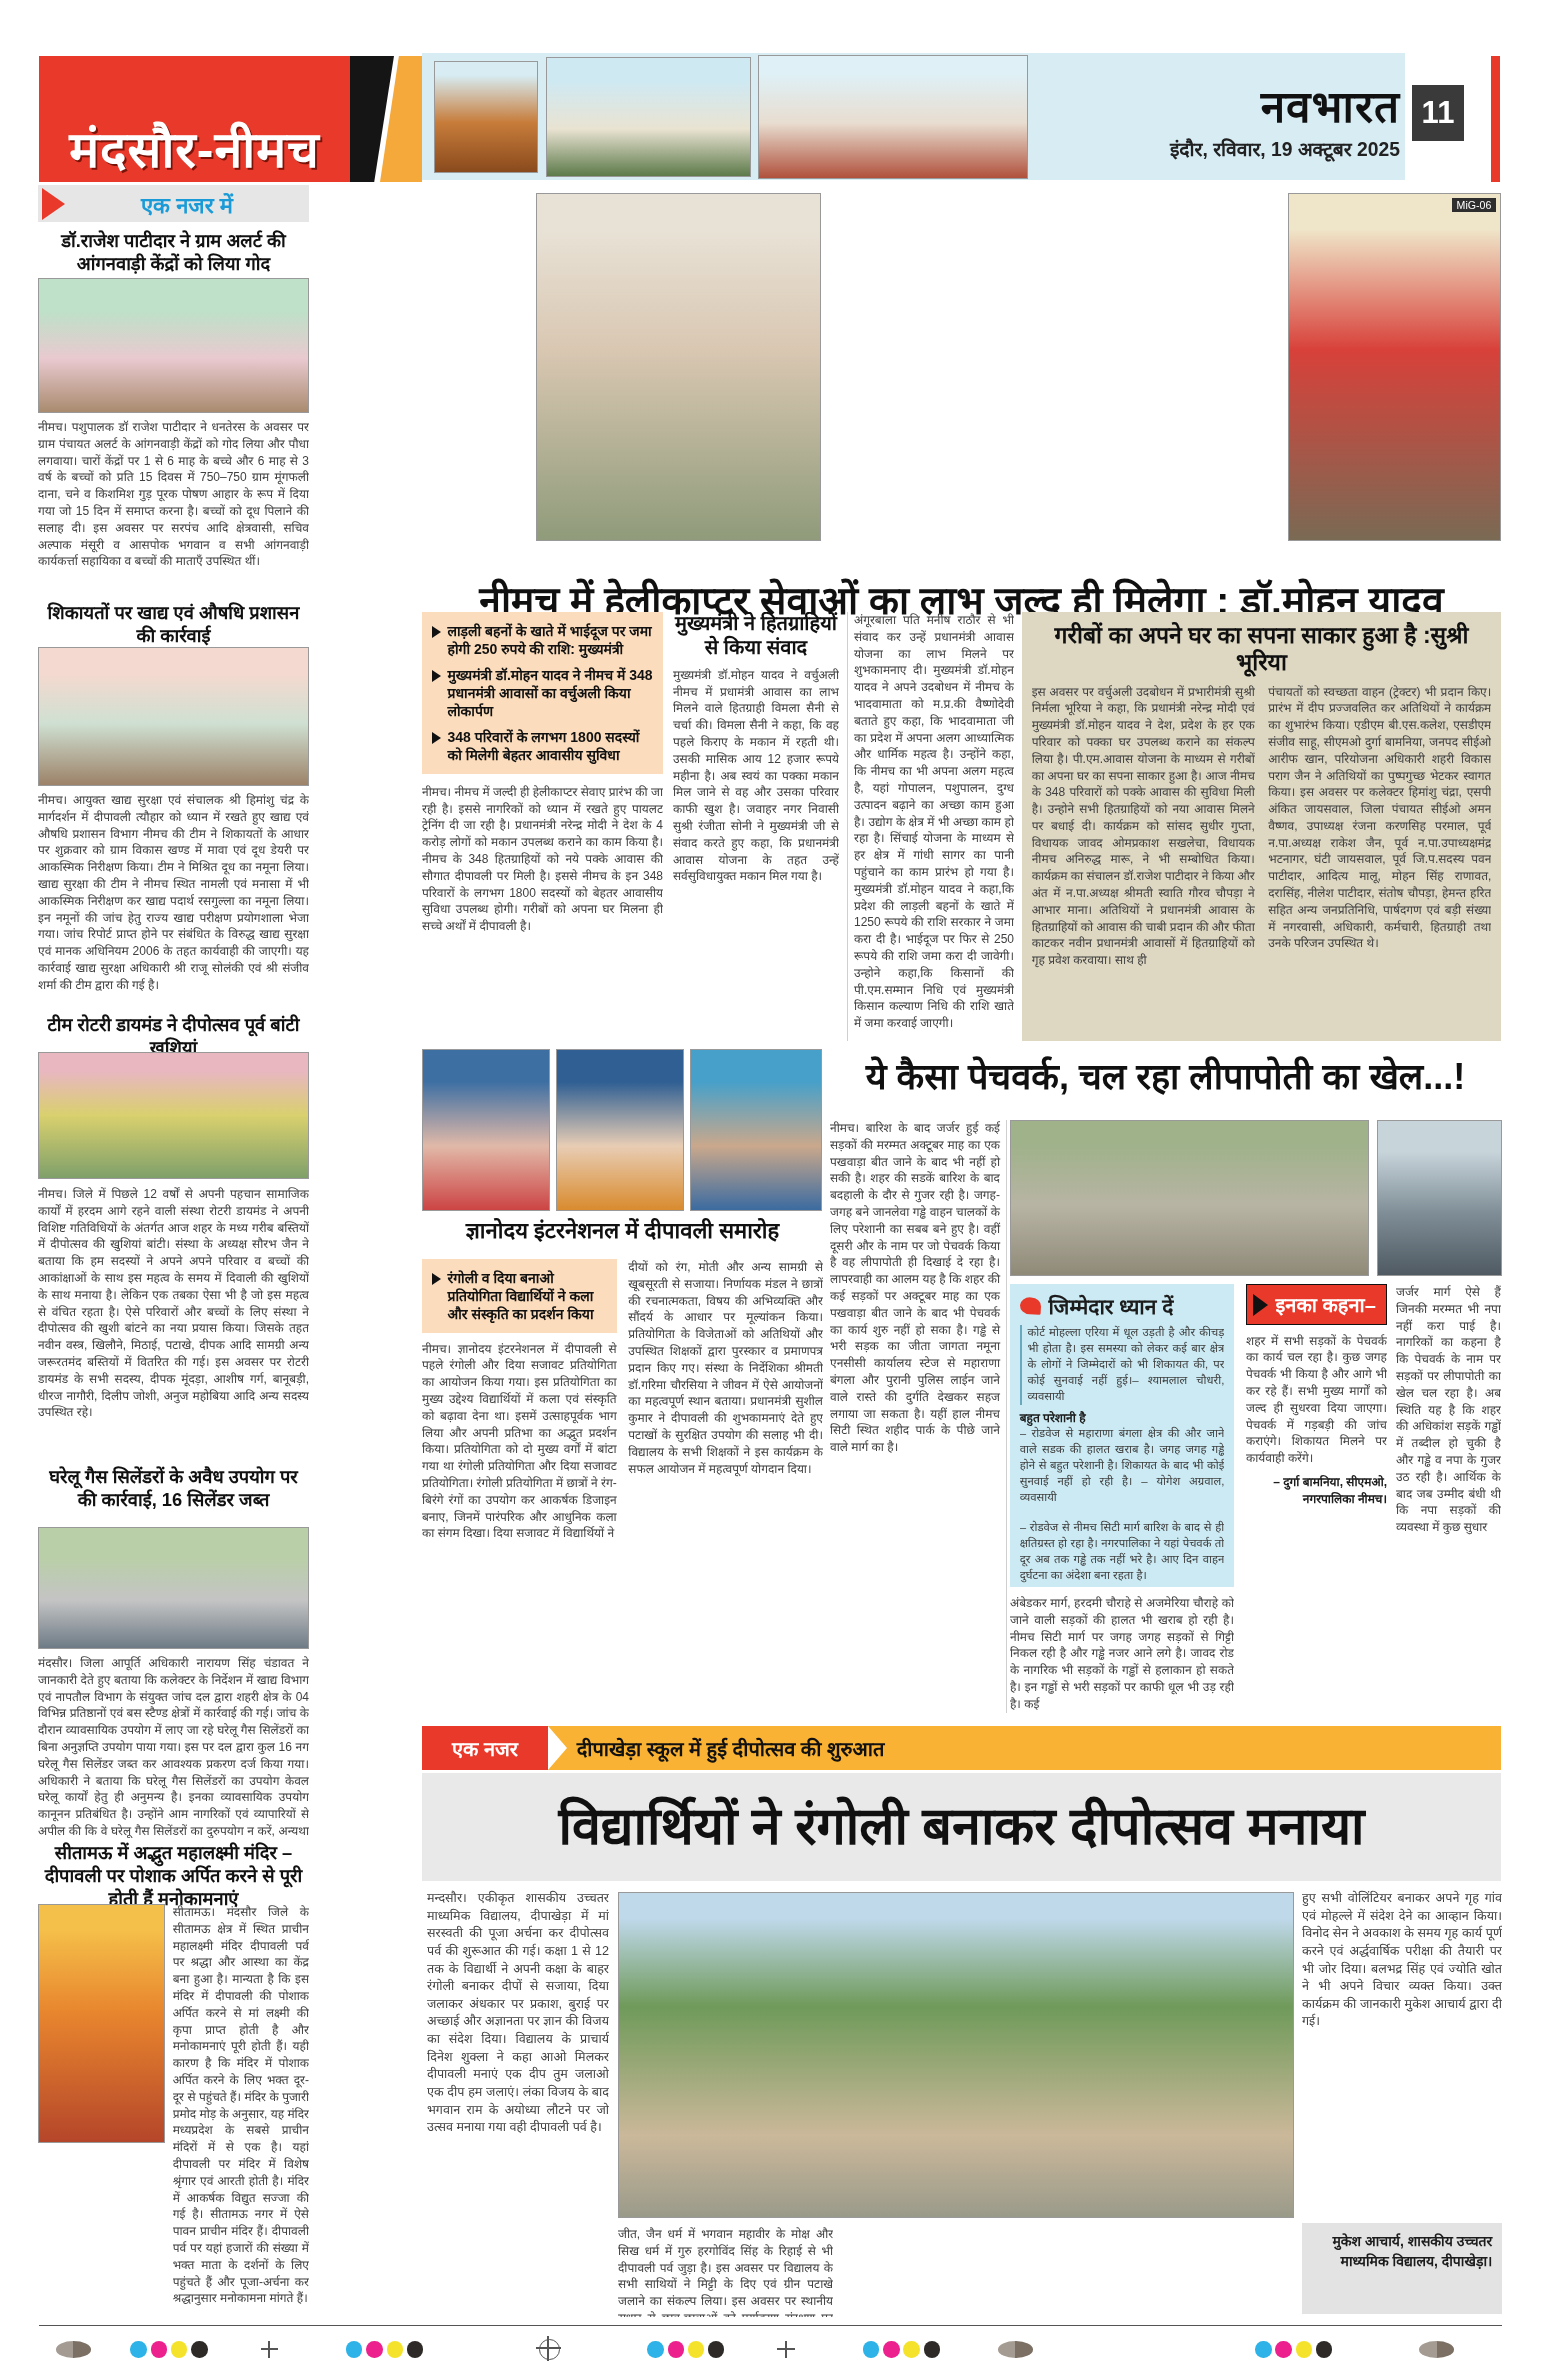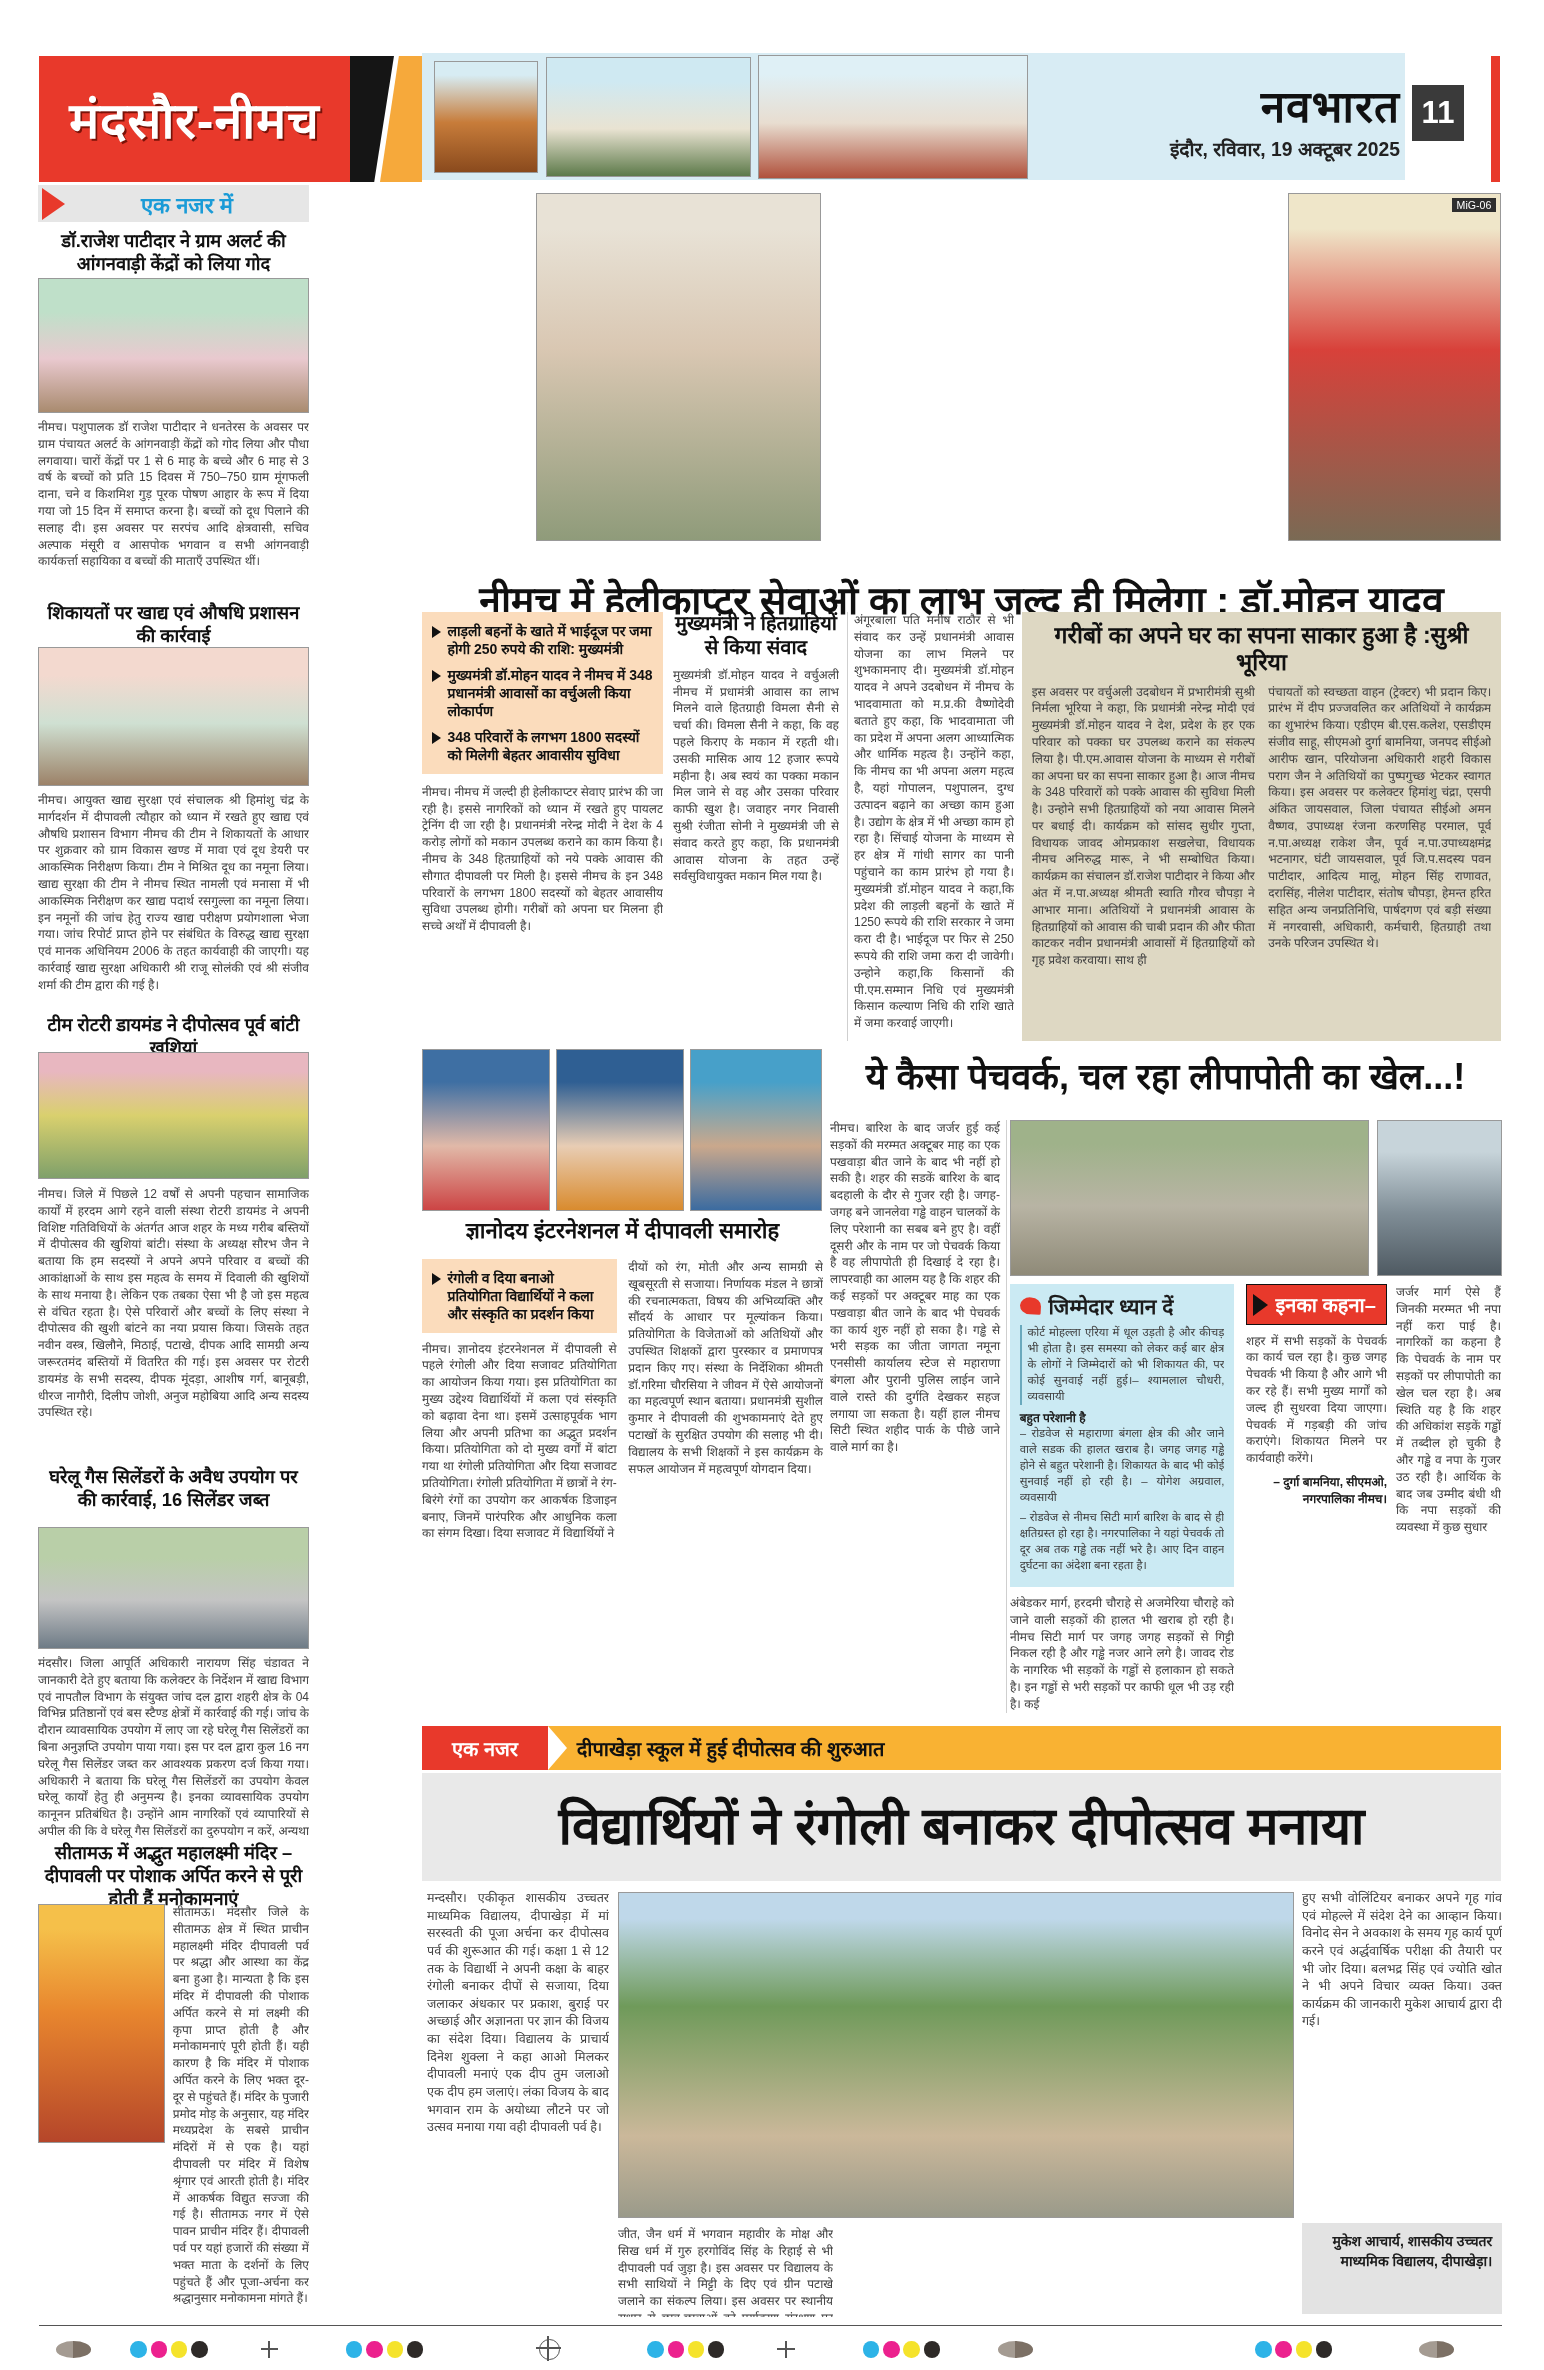--- a/index.html
+++ b/index.html
@@ -3,21 +3,21 @@
 <meta charset="utf-8">
 <style>
   html,body{margin:0;padding:0;background:#f2f2f2;}
   .page{position:relative;width:1545px;height:2370px;background:#ffffff;margin:0 auto;
         font-family:"Liberation Sans","DejaVu Sans",sans-serif;color:#1c1c1c;overflow:hidden;}
   .abs{position:absolute;}
   .photo{background:#b9c7b2;border:1px solid #999;box-sizing:border-box;overflow:hidden;}
   .hl{font-weight:700;color:#101010;text-align:center;line-height:1.18;}
   .body-txt{font-size:12px;line-height:1.40;text-align:justify;color:#404040;overflow:hidden;}
   
-  .mast-red{background:#e8392b;display:flex;align-items:center;justify-content:center;}
+  .mast-red{background:#e8392b;display:flex;align-items:flex-end;justify-content:center;}
   .mast-title{color:#fff;font-weight:700;font-size:50px;text-shadow:1.9px 1.9px 0 #7a1208;letter-spacing:1px;}
   .wedge-black{background:#151515;clip-path:polygon(0 0,100% 0,55% 100%,0 100%);}
   .wedge-orange{background:#f6a93b;clip-path:polygon(45% 0,100% 0,100% 100%,0 100%);}
   .skyband{background:#d8ecf4;}
   .np-name{font-weight:700;font-size:44px;color:#111;letter-spacing:1px;}
   .np-date{font-weight:700;font-size:19.3px;color:#222;}
   .pagebox{background:#3a3a3a;color:#fff;font-weight:700;font-size:31px;display:flex;align-items:center;justify-content:center;}
   .redbar{background:#e8392b;}
   
   .leftcol-head{font-weight:700;font-size:18.3px;text-align:center;line-height:1.25;color:#111;}
@@ -171,21 +171,21 @@
   <div class="abs photo" style="left:1377px;top:1120px;width:125px;height:156px;background:linear-gradient(180deg,#c7d4da 20%,#7f8d96 60%,#4f5a62 100%);"></div>
 
   <div class="abs cyanbox" style="left:1010px;top:1284px;width:224px;height:303px;overflow:hidden;">
     <div style="display:flex;align-items:center;margin-bottom:5.8px;">
       <span class="quoteblob"></span>
       <span style="font-weight:700;font-size:21px;">जिम्मेदार ध्यान दें</span>
     </div>
     <div class="body-txt" style="font-size:11.4px;border-left:2.9px solid #6aa9bd;padding-left:5.8px;">कोर्ट मोहल्ला एरिया में धूल उड़ती है और कीचड़ भी होता है। इस समस्या को लेकर कई बार क्षेत्र के लोगों ने जिम्मेदारों को भी शिकायत की, पर कोई सुनवाई नहीं हुई।– श्यामलाल चौधरी, व्यवसायी</div>
     <div style="font-weight:700;font-size:12px;margin-top:3.9px;">बहुत परेशानी है</div>
     <div class="body-txt" style="font-size:11.4px;">– रोडवेज से महाराणा बंगला क्षेत्र की और जाने वाले सडक की हालत खराब है। जगह जगह गड्ढे होने से बहुत परेशानी है। शिकायत के बाद भी कोई सुनवाई नहीं हो रही है। – योगेश अग्रवाल, व्यवसायी</div>
-    <div class="body-txt" style="font-size:11.4px;margin-top:4px;">– रोडवेज से नीमच सिटी मार्ग बारिश के बाद से ही क्षतिग्रस्त हो रहा है। नगरपालिका ने यहां पेचवर्क तो दूर अब तक गड्ढे तक नहीं भरे है। आए दिन वाहन दुर्घटना का अंदेशा बना रहता है।</div>
+    <div class="body-txt" style="font-size:11.4px;margin-top:14px;">– रोडवेज से नीमच सिटी मार्ग बारिश के बाद से ही क्षतिग्रस्त हो रहा है। नगरपालिका ने यहां पेचवर्क तो दूर अब तक गड्ढे तक नहीं भरे है। आए दिन वाहन दुर्घटना का अंदेशा बना रहता है।</div>
   </div>
   <div class="abs body-txt" style="left:1010px;top:1595px;width:224px;height:118px;">अंबेडकर मार्ग, हरदमी चौराहे से अजमेरिया चौराहे को जाने वाली सड़कों की हालत भी खराब हो रही है। नीमच सिटी मार्ग पर जगह जगह सड़कों से गिट्टी निकल रही है और गड्ढे नजर आने लगे है। जावद रोड के नागरिक भी सड़कों के गड्ढों से हलाकान हो सकते है। इन गड्ढों से भरी सड़कों पर काफी धूल भी उड़ रही है। कई</div>
 
   <div class="abs" style="left:1246px;top:1284px;width:141px;height:429px;overflow:hidden;">
     <div class="redhead" style="height:39px;border:1.9px solid #111;">
       <span class="redhead-tri"></span>
       <span style="font-weight:700;font-size:20px;">इनका कहना–</span>
     </div>
     <div class="body-txt" style="margin-top:7.7px;">शहर में सभी सड़कों के पेचवर्क का कार्य चल रहा है। कुछ जगह पेचवर्क भी किया है और आगे भी कर रहे हैं। सभी मुख्य मार्गों को जल्द ही सुधरवा दिया जाएगा। पेचवर्क में गड़बड़ी की जांच कराएंगे। शिकायत मिलने पर कार्यवाही करेंगे।</div>
     <div class="sign" style="margin-top:5.8px;">– दुर्गा बामनिया, सीएमओ, नगरपालिका नीमच।</div>

